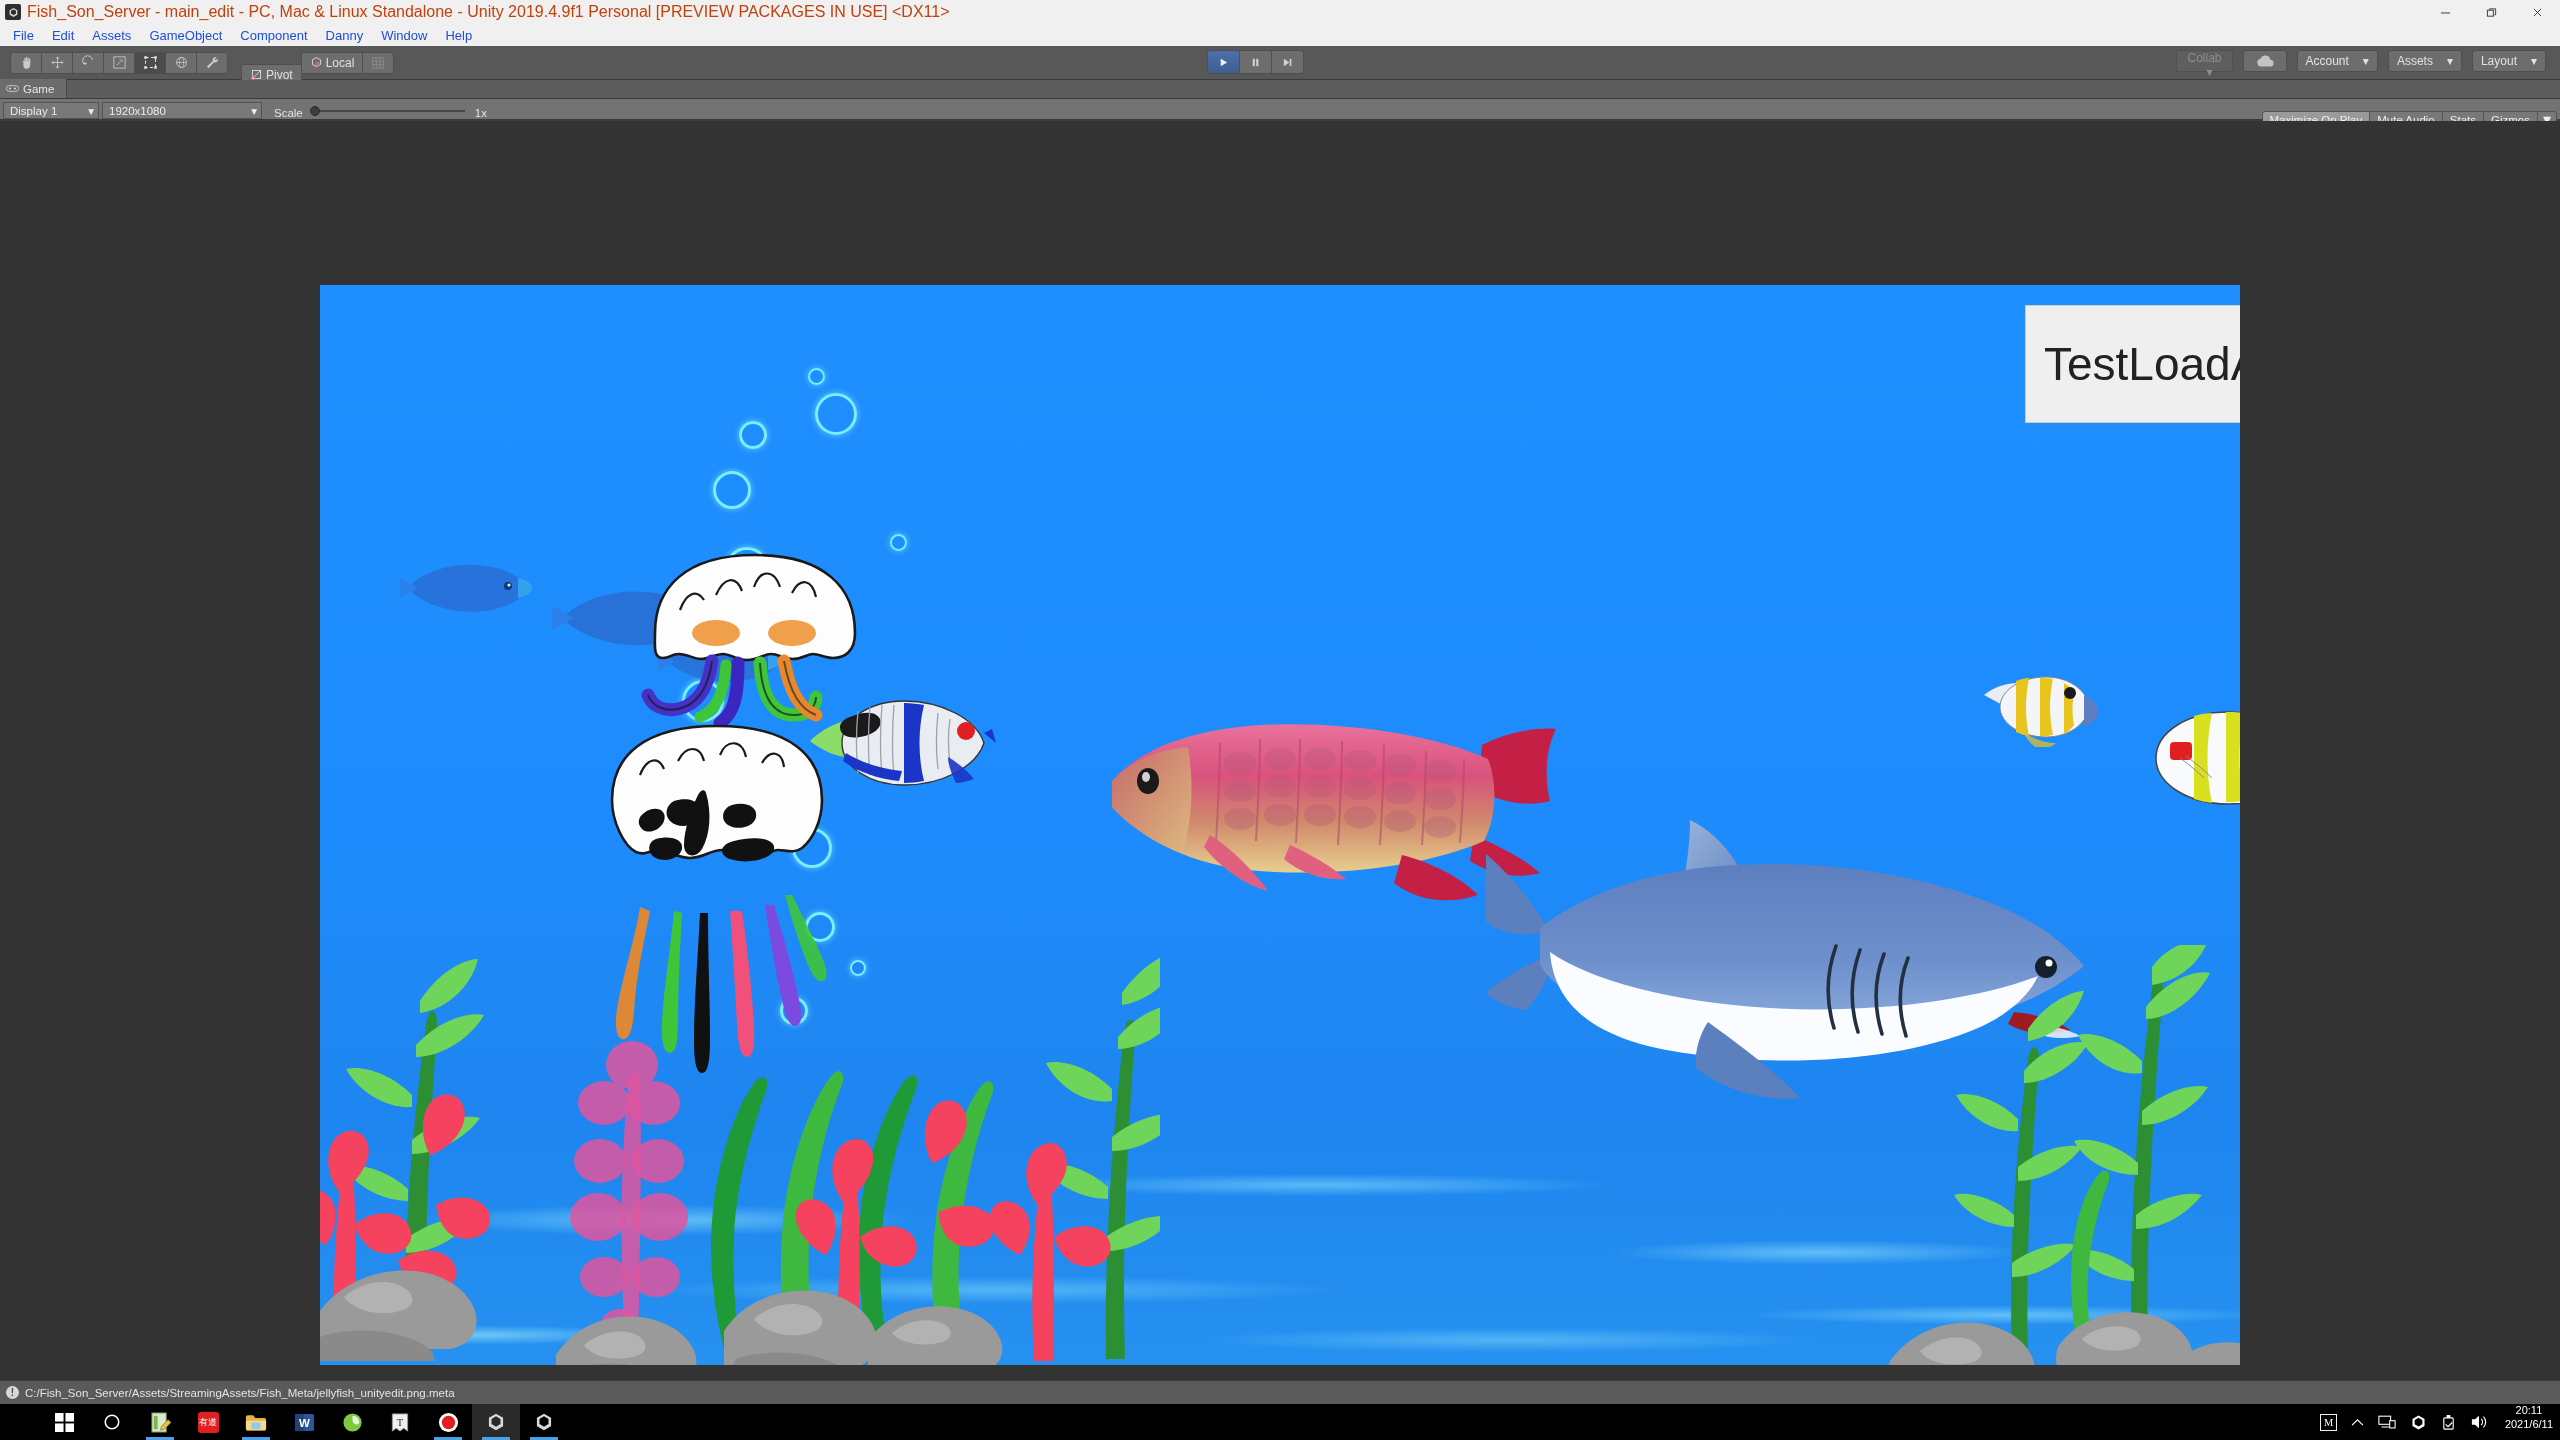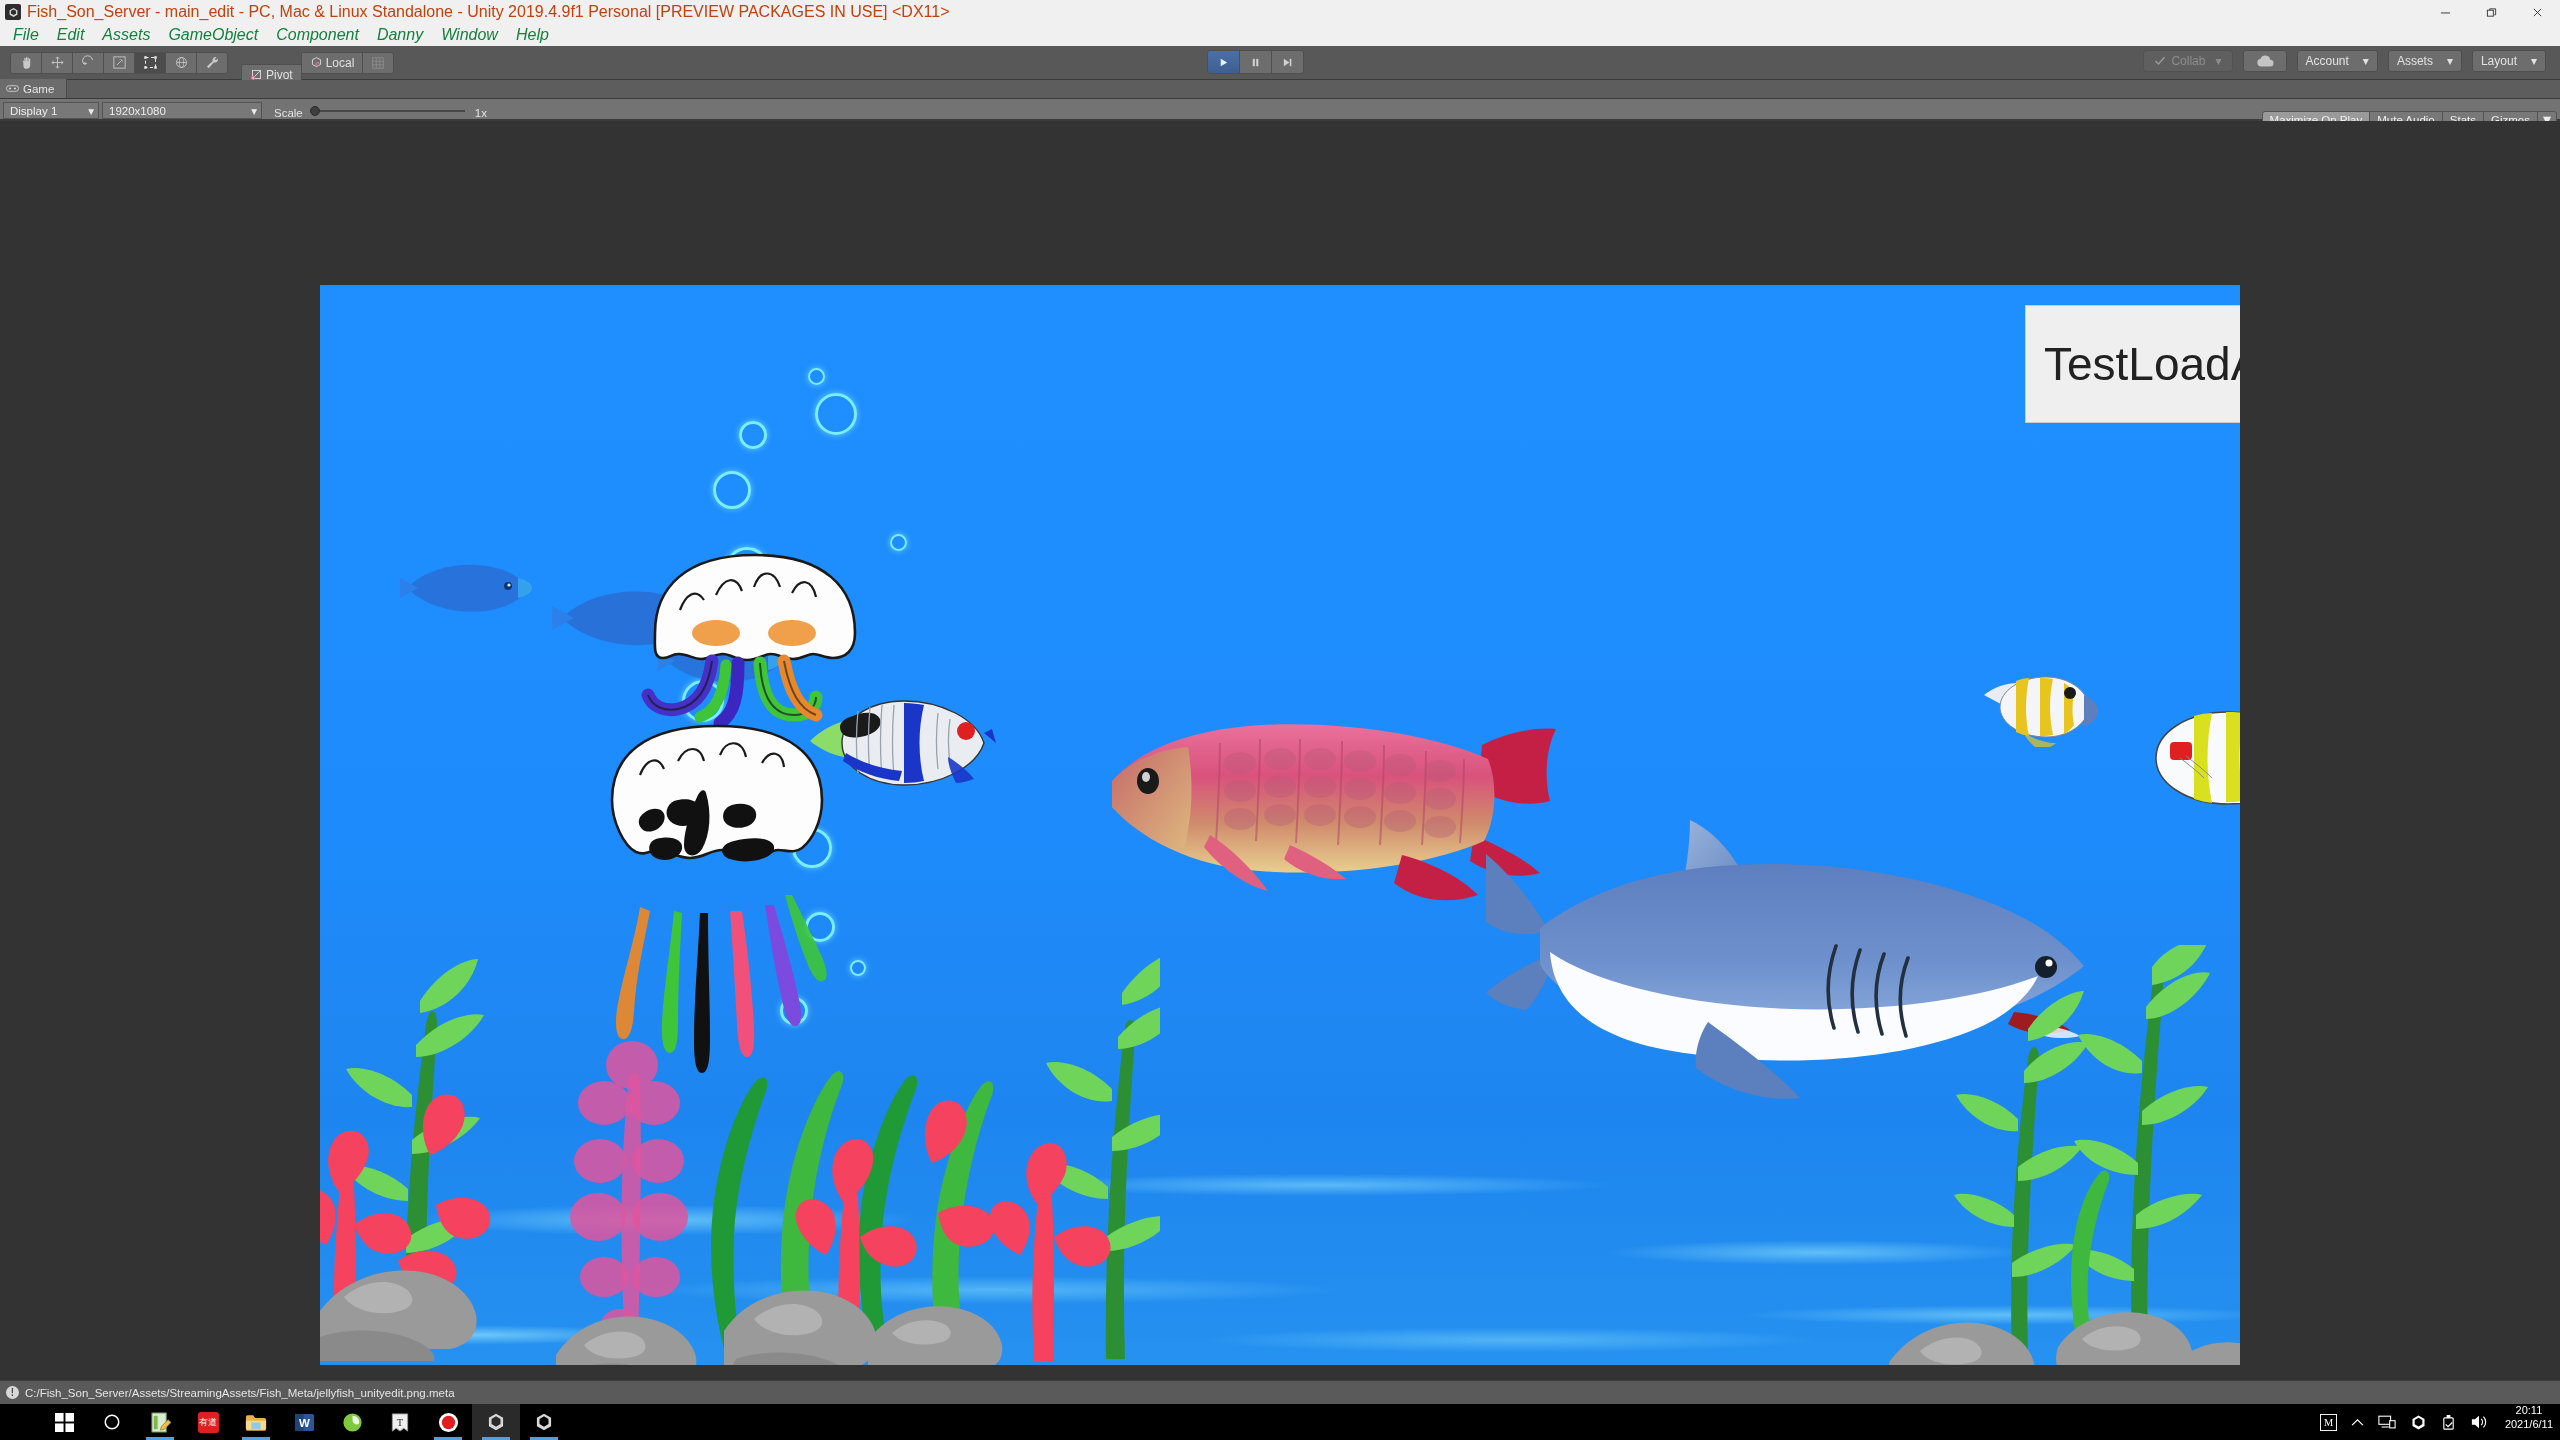--- a/index.html
+++ b/index.html
@@ -26,21 +26,21 @@
     width:46px; height:24px; display:flex; align-items:center; justify-content:center;
     font-size:12px; color:#222;
   }
 
   
   .menubar {
     position:absolute; left:0; top:24px; width:2560px; height:22px;
     background:#f0f0f0; display:flex; align-items:center; padding-left:4px;
   }
   .menu-item {
-    font-size:16px; color:#15803d; padding:3px 9px; cursor:default;font-style:italic;
+    font-size:13px; color:#1d4ed8; padding:3px 9px; cursor:default;
   }
 
   
   .unity-toolbar {
     position:absolute; left:0; top:46px; width:2560px; height:34px;
     background:#585858; border-bottom:1px solid #3a3a3a;
     display:flex; align-items:center;
   }
   .tb-btn {
     height:22px; min-width:32px; background:#6d6d6d;
@@ -70,20 +70,21 @@
     background:linear-gradient(180deg,#4a6fa8 0%,#3f5f91 100%);
   }
   .play-btn.l { border-radius:3px 0 0 3px; }
   .play-btn.r { border-radius:0 3px 3px 0; }
 
   .tb-right { position:absolute; right:14px; top:50px; display:flex; align-items:center; }
   .collab {
     height:22px; background:#5f5f5f; border:1px solid #515151; border-radius:3px;
     display:flex; align-items:center; padding:0 10px; color:#8d8d8d; font-size:12px;
     margin-right:10px;
+    flex-direction:column;
   }
   .cloud-btn {
     width:44px; height:22px; background:#6d6d6d; border:1px solid #4f4f4f;
     border-radius:3px; display:flex; align-items:center; justify-content:center;
     margin-right:10px;
   }
   .drop-btn {
     height:22px; background:#6d6d6d; border:1px solid #4f4f4f; border-radius:3px;
     display:flex; align-items:center; padding:0 8px; color:#e2e2e2; font-size:12px;
     margin-right:10px;

